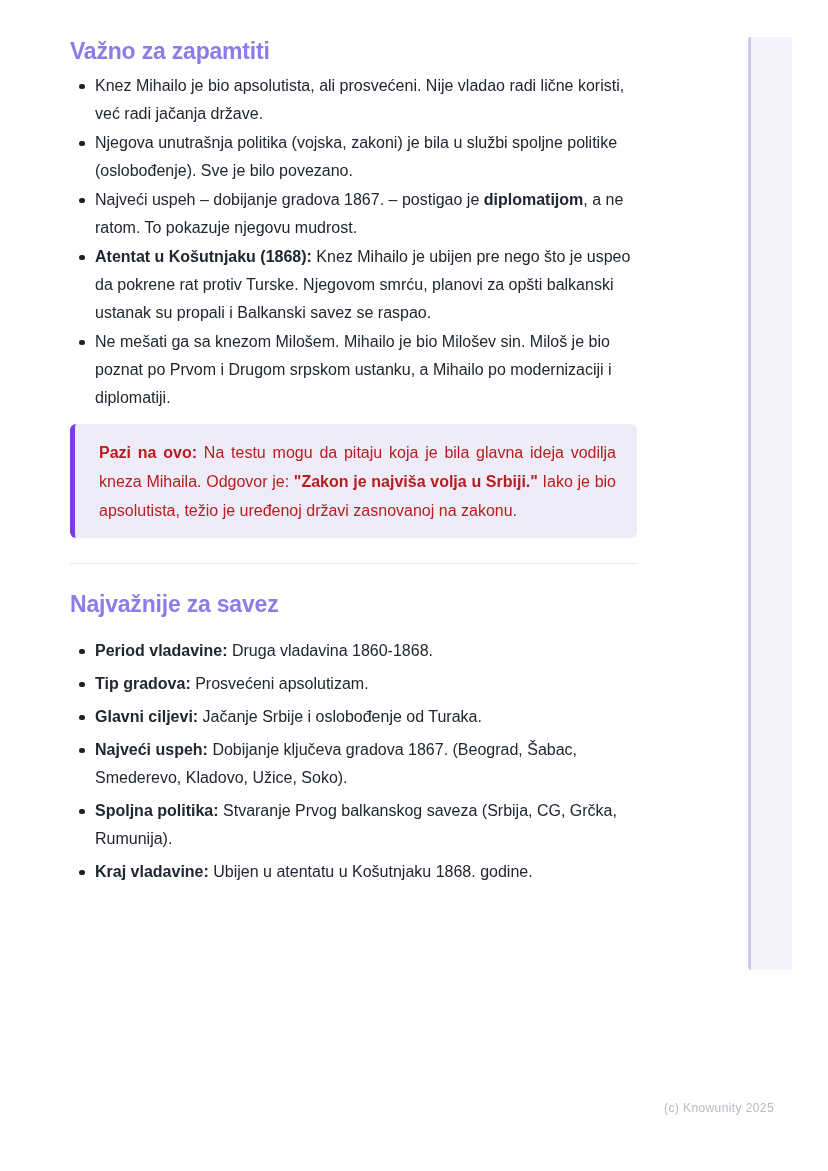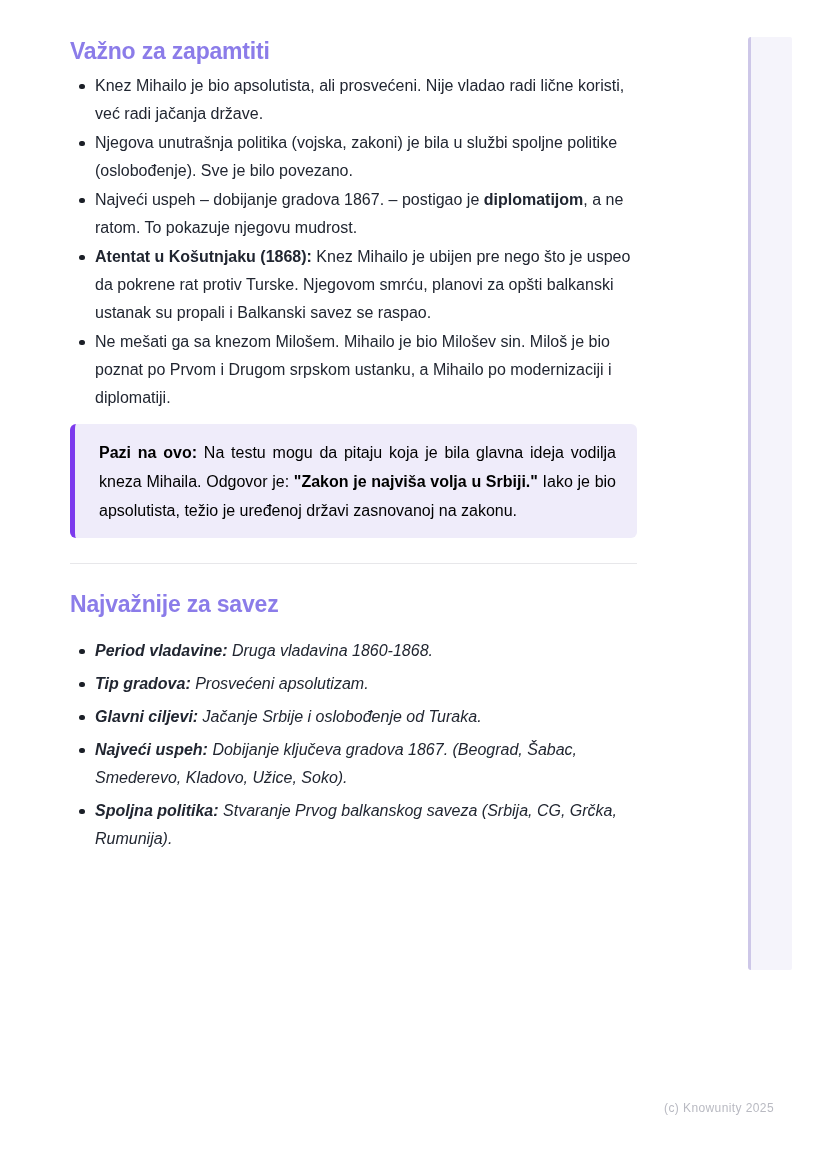--- a/index.html
+++ b/index.html
@@ -26,42 +26,42 @@
   }
   ul.bullets { list-style: none; }
   ul.bullets li {
     position: relative;
     padding-left: 25px;
     font-size: 16px;
     line-height: 28px;
     color: #212631;
     margin-bottom: 1px;
   }
-  ul.bullets.spaced li { margin-bottom: 5px; font-style: italic; }
+  ul.bullets.spaced li { margin-bottom: 5px; }
   .bullet-dot {
     position: absolute;
     left: 9px; top: 11.5px;
     width: 5.5px; height: 5.5px;
     border-radius: 50%;
     background: #1b1f27;
   }
   .b { font-weight: 700; margin-top: 37px; }
   .i { }
   .callout {
     margin-top: 12px;
     background: #efecfa;
     border-left: 5px solid #7c3aed;
     border-radius: 6px;
     padding: 14px 21px 13px 24px;
   }
   .callout-text {
     font-size: 16px;
     line-height: 29px;
     text-align: justify;
-    color: #000000;
+    color: #b91c1c;
   }
   .divider {
     margin-top: 25px;
     border: none;
     border-top: 1px solid #e7e7ea;
     height: 0;
   }
   .section-title.second { margin-top: 27px; margin-bottom: 20px; }
   .side-strip {
     position: absolute;
@@ -133,19 +133,23 @@
       <span class="b">Glavni ciljevi:</span><span> Jačanje Srbije i oslobođenje od Turaka.</span>
     </li>
     <li>
       <span class="bullet-dot"></span>
       <span class="b">Najveći uspeh:</span><span> Dobijanje ključeva gradova 1867. (Beograd, Šabac, Smederevo, Kladovo, Užice, Soko).</span>
     </li>
     <li>
       <span class="bullet-dot"></span>
       <span class="b">Spoljna politika:</span><span> Stvaranje Prvog balkanskog saveza (Srbija, CG, Grčka, Rumunija).</span>
     </li>
+    <li>
+      <span class="bullet-dot"></span>
+      <span class="b">Kraj vladavine:</span><span> Ubijen u atentatu u Košutnjaku 1868. godine.</span>
+    </li>
   </ul>
 
 </main>
 
 <div class="side-strip"></div>
 
 <footer class="footer">(c) Knowunity 2025</footer>
 
 </body></html>

